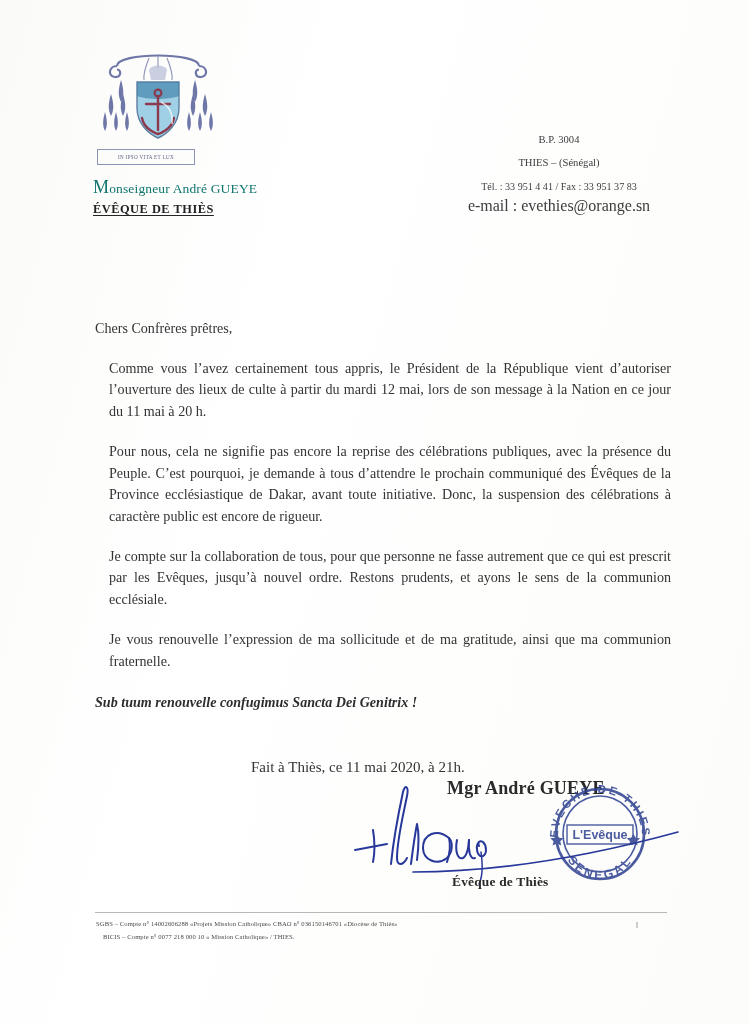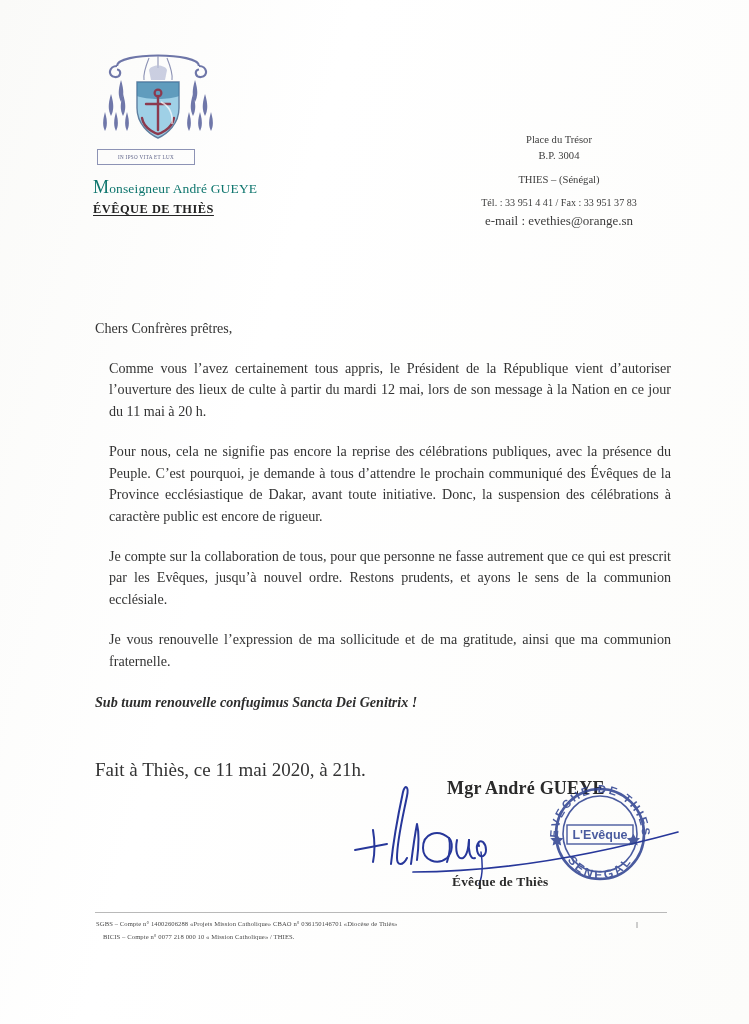--- a/index.html
+++ b/index.html
@@ -92,21 +92,21 @@
     top: 88px;
     text-align: center;
     font-size: 10.6px;
     line-height: 1.55;
     color: #3c3c3c;
     width: 240px;
   }
   .address-block .grp { margin-bottom: 7px; }
   .address-block .grp:last-child { margin-bottom: 0; }
   .address-block .tel { font-size: 10.1px; }
-  .address-block .mail { font-size: 13px; }
+  .address-block .mail { font-size: 16px; }
 
   
   .doc-title {
     position: absolute;
     top: 270px;
     left: 0;
     width: 100%;
     text-align: center;
     font-size: 17px;
     font-weight: bold;
@@ -138,21 +138,22 @@
   .latin {
     margin-top: 22px;
     font-size: 14.1px;
     font-weight: bold;
     font-style: italic;
     color: #2d2d2d;
   }
 
   .datum {
     margin-top: 48px;
-    font-size: 19px;
+    margin-left: 156px;
+    font-size: 15px;
     color: #333;
     font-family: Liberation Serif, serif;
   }
 
   
   .sign-area {
     position: absolute;
     top: 768px;
     left: 95px;
     width: 576px;
@@ -295,21 +296,20 @@
       </div>
 
       <div class="msgr-line">
         <span class="cap">M</span><span>onseigneur André GUEYE</span>
       </div>
       <div class="eveque-line">ÉVÊQUE DE THIÈS</div>
     </div>
 
     <div class="address-block">
       <div class="grp">
-        <div>Place du Trésor</div>
         <div>B.P. 3004</div>
       </div>
       <div class="grp">
         <div>THIES – (Sénégal)</div>
       </div>
       <div class="grp">
         <div class="tel">Tél. : 33 951 4 41 / Fax : 33 951 37 83</div>
         <div class="mail">e-mail : evethies@orange.sn</div>
       </div>
     </div>

